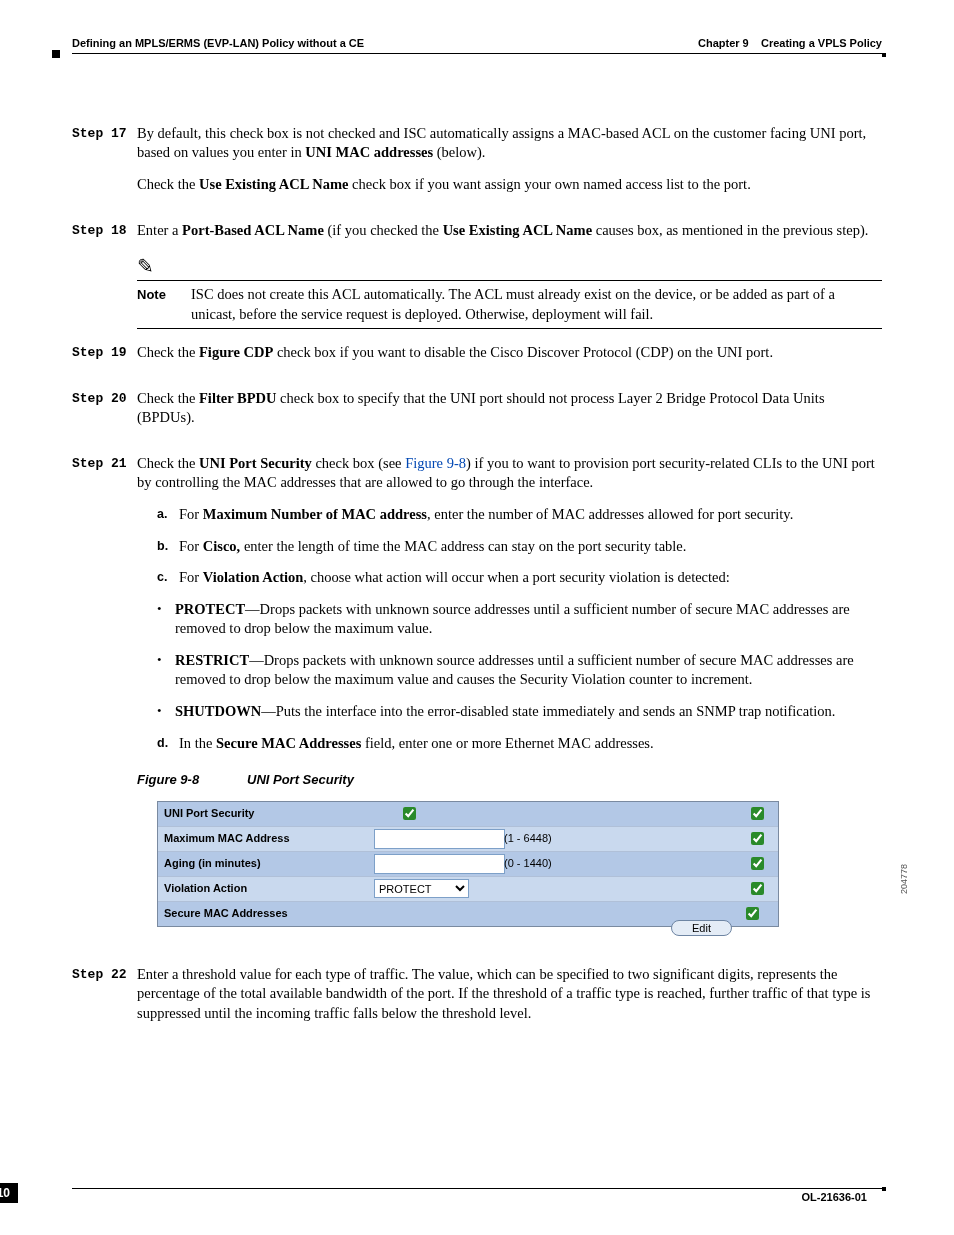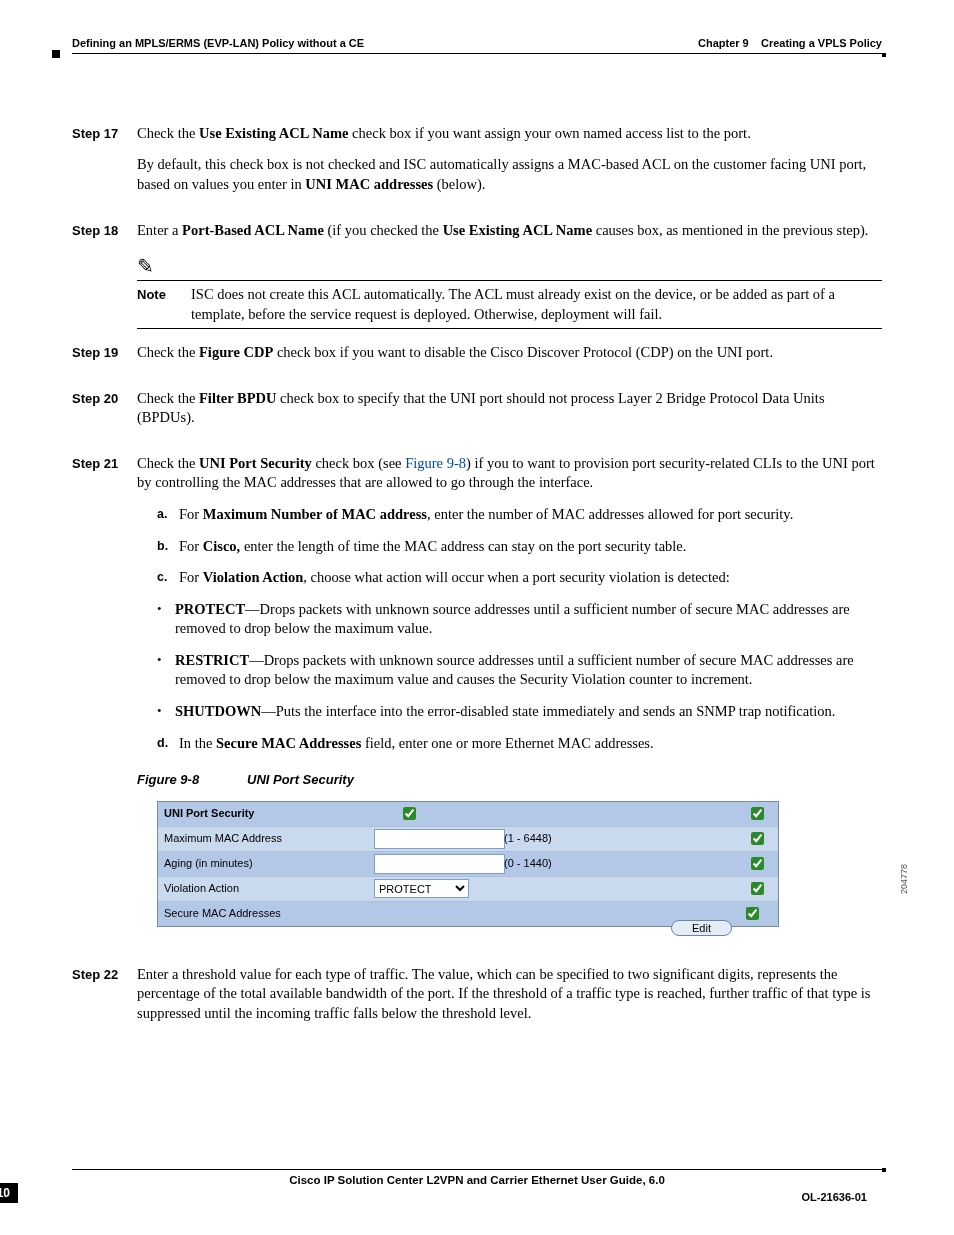--- a/index.html
+++ b/index.html
@@ -49,21 +49,21 @@
     width: 4px; height: 4px;
     background: #000;
   }
   .content { margin-top: 70px; }
   .step {
     display: flex;
     margin-bottom: 14px;
   }
   .step-label {
     flex: 0 0 65px;
-    font-family: Liberation Sans, sans-serif;
+    font-family: Liberation Mono, monospace;
     font-weight: bold;
     font-size: 13px;
     padding-top: 1px;
   }
   .step-body { flex: 1; }
   .step-body p { margin: 0 0 12px 0; }
   .xref { color: #0047b3; }
 
   .note2 { margin-left:0; }
   .note2 .rule { height:1px; background:#000; }
@@ -119,21 +119,21 @@
   }
   .fig-row {
     display:flex;
     align-items:center;
     height:24px;
     border-top: 1px solid #b0c0d8;
     padding: 0 6px;
   }
   .fig-row:first-child{ border-top:0; }
   .fig-row.dark { background:#b3c8e6; }
-  .fcell-label { width: 210px; color:#000; }
+  .fcell-label { width: 210px; color:#000;font-weight:bold; }
   .fcell-label.bold { font-weight:bold; }
   .fcell-input { width: 130px; }
   .fcell-input input {
     width: 125px; height:16px;
     border:1px solid #7da0c8; background:#fff;
     font-size:11px;
   }
   .fcell-range { width: 90px; color:#000; font-size:11px; }
   .fcell-sel select {
     width:95px; height:19px;
@@ -201,38 +201,38 @@
       <span>Chapter 9</span>&nbsp;&nbsp;&nbsp;&nbsp;<span>Creating a VPLS Policy</span>
     </span>
   </div>
   <div class="hdr-rule"></div>
 
   <div class="content">
 
     <div class="step">
       <div class="step-label">Step 17</div>
       <div class="step-body">
+        <p><span>By default, this check box is not checked and ISC automatically assigns a MAC-based ACL on the customer facing UNI port, based on values you enter in </span><b>UNI MAC addresses</b><span> (below).</span></p>
         <p><span>Check the </span><b>Use Existing ACL Name</b><span> check box if you want assign your own named access list to the port.</span></p>
-        <p><span>By default, this check box is not checked and ISC automatically assigns a MAC-based ACL on the customer facing UNI port, based on values you enter in </span><b>UNI MAC addresses</b><span> (below).</span></p>
       </div>
     </div>
 
     <div class="step">
       <div class="step-label">Step 18</div>
       <div class="step-body">
         <p><span>Enter a </span><b>Port-Based ACL Name</b><span> (if you checked the </span><b>Use Existing ACL Name</b><span> causes box, as mentioned in the previous step).</span></p>
 
         <div class="note2">
           <div class="row">
               <div class="pen">✎</div>
             </div>
           <div class="rule"></div>
           <div class="row">
             <div class="note2-label">Note</div>
-            <div style="flex:1;">ISC does not create this ACL automatically. The ACL must already exist on the device, or be added as part of a template, before the service request is deployed. Otherwise, deployment will fail.</div>
+            <div style="flex:1;">ISC does not create this ACL automatically. The ACL must already exist on the device, or be added as part of a unicast, before the service request is deployed. Otherwise, deployment will fail.</div>
           </div>
           <div class="rule"></div>
         </div>
       </div>
     </div>
 
     <div class="step">
       <div class="step-label">Step 19</div>
       <div class="step-body">
         <p><span>Check the </span><b>Figure CDP</b><span> check box if you want to disable the Cisco Discover Protocol (CDP) on the UNI port.</span></p>
@@ -335,18 +335,17 @@
       <div class="step-label">Step 22</div>
       <div class="step-body">
         <p>Enter a threshold value for each type of traffic. The value, which can be specified to two significant digits, represents the percentage of the total available bandwidth of the port. If the threshold of a traffic type is reached, further traffic of that type is suppressed until the incoming traffic falls below the threshold level.</p>
       </div>
     </div>
 
   </div>
 
   <div class="footer">
     <div class="footer-rule"></div>
-    <div class="guide-title">Cisco IP Solution Center L2VPN and Carrier Ethernet User Guide, 6.0</div>
   </div>
   <div class="page-badge">9-10</div>
   <div class="ol-num">OL-21636-01</div>
 
 </div>
 
 </body></html>

